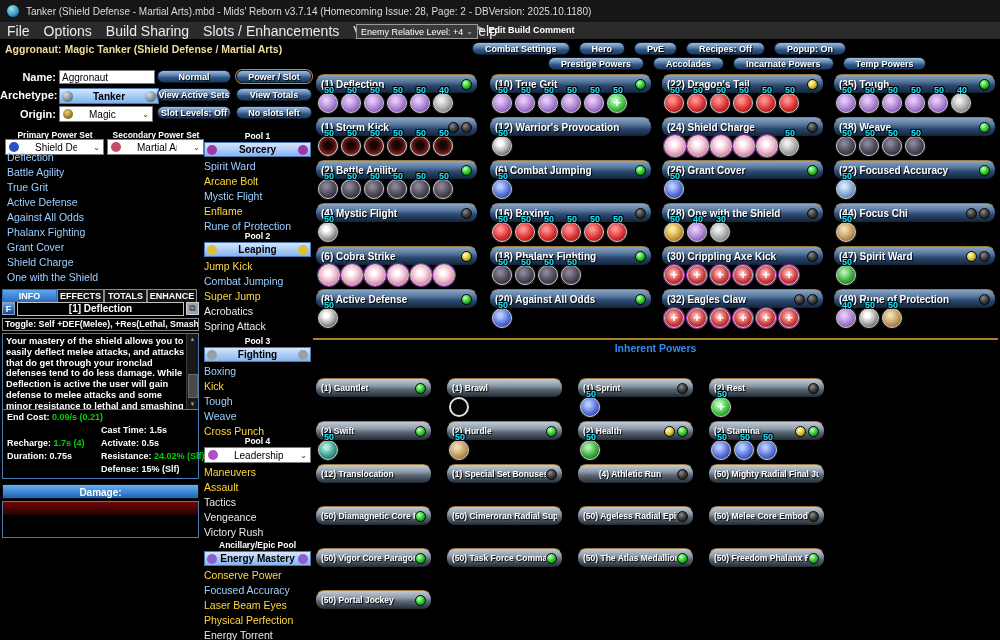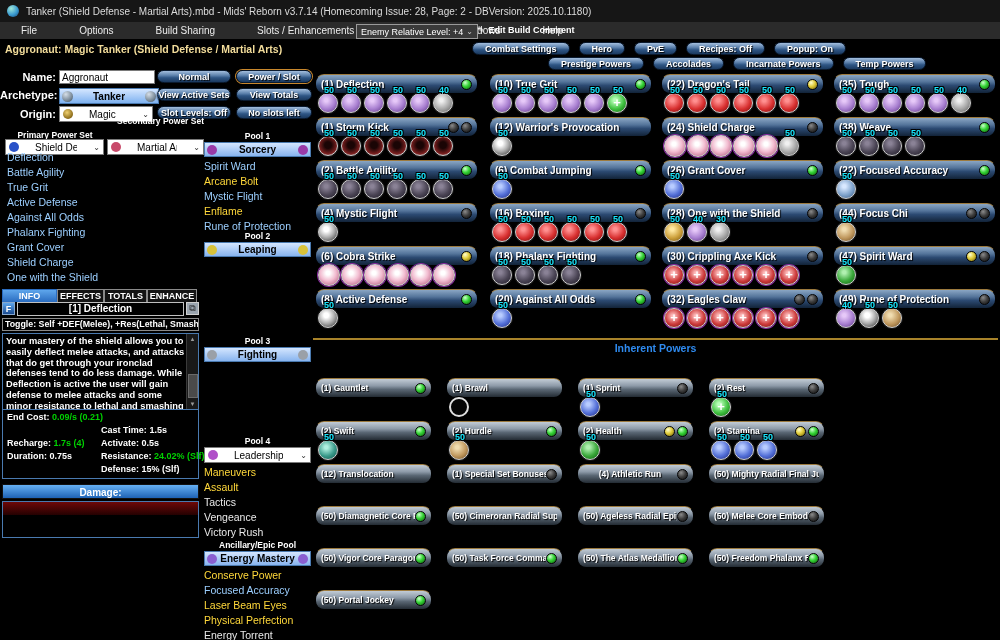--- a/index.html
+++ b/index.html
@@ -3,21 +3,21 @@
 <meta charset="utf-8">
 <style>
   html,body{margin:0;padding:0;background:#000;}
   #app{position:relative;width:1000px;height:640px;background:#000;overflow:hidden;
        font-family:"Liberation Sans","DejaVu Sans",sans-serif;-webkit-font-smoothing:antialiased;}
   
   .titlebar{position:absolute;left:0;top:0;width:1000px;height:22px;background:#161616;display:flex;align-items:center;padding-left:7px;box-sizing:border-box;}
   .globe{width:12px;height:12px;border-radius:50%;background:radial-gradient(circle at 35% 30%,#9fe8d8,#3a9ad0 55%,#15406e);margin-right:7px;flex:none;}
   .title-text{color:#dcdcdc;font-size:10px;white-space:nowrap;}
   .menubar{position:absolute;left:0;top:22px;width:1000px;height:17px;background:#2b2b2b;display:flex;align-items:center;}
-  .menu-item{color:#ececec;font-size:10px;padding:0 21px;cursor:default;}
+  .menu-item{color:#ececec;font-size:14px;padding:0 7px;cursor:default;}
   .enemy-sel{position:absolute;left:356px;top:24px;width:112px;height:13px;background:#3a3a3a;border:1px solid #9a9a9a;color:#fff;font-size:9px;display:flex;align-items:center;justify-content:space-between;padding:0 4px;}
   .enemy-sel .chev{color:#ccc;font-size:8px;margin-left:3px;}
   .edit-comment{position:absolute;left:477px;top:25px;color:#fff;font-size:9px;font-weight:bold;display:flex;gap:4px;align-items:center;}
   
   .charline{position:absolute;left:5px;top:43px;color:#f2dc9a;font-size:10.5px;font-weight:bold;}
   .hdr-row{position:absolute;display:flex;gap:9px;}
   #hdr-row1{left:472px;top:42px;}
   #hdr-row2{left:548px;top:57px;}
   .pill-btn{background:linear-gradient(180deg,#a3bedd 0%,#5d82ad 40%,#2e5584 62%,#1b3a60 100%);
     border:1px solid #0b1b30;border-radius:8px;color:#fff;font-size:9px;font-weight:bold;
@@ -179,21 +179,21 @@
       <div class="set-item c-b">Battle Agility</div>
       <div class="set-item c-b">True Grit</div>
       <div class="set-item c-b">Active Defense</div>
       <div class="set-item c-b">Against All Odds</div>
       <div class="set-item c-b">Phalanx Fighting</div>
       <div class="set-item c-b">Grant Cover</div>
       <div class="set-item c-b">Shield Charge</div>
       <div class="set-item c-b">One with the Shield</div>
     </div>
 
-  <div class="col-hdr" style="left:108px;top:116px;width:96px;text-align:right;">Secondary Power Set</div>
+  <div class="col-hdr" style="left:108px;top:130px;width:96px;">Secondary Power Set</div>
   <div class="wsel" style="position:absolute;left:107px;top:139px;width:97px;">
     <span class="sel-ico" id="secondary-ico" style="background: rgb(200, 74, 106);"></span>
     <span class="sel-label">Martial Arts</span>
     <span class="chev">⌄</span>
   </div>
 
   <div id="pools">
       <div class="pool-block" style="top: 131px;">
         <div class="pool-header">Pool 1</div>
         <div class="pool-bar">
@@ -209,27 +209,41 @@
           <div class="set-item c-b">Rune of Protection</div>
         </div>
       </div>
       <div class="pool-block" style="top: 231px;">
         <div class="pool-header">Pool 2</div>
         <div class="pool-bar">
           <span class="pool-ico" style="background: rgb(216, 194, 58);"></span>
           <span class="pool-name">Leaping</span>
           <span class="pool-ico" style="background: rgb(216, 194, 58);"></span>
         </div>
+        <div class="pool-list">
+          <div class="set-item c-y">Jump Kick</div>
+          <div class="set-item c-b">Combat Jumping</div>
+          <div class="set-item c-y">Super Jump</div>
+          <div class="set-item c-w">Acrobatics</div>
+          <div class="set-item c-w">Spring Attack</div>
+        </div>
       </div>
       <div class="pool-block" style="top: 336px;">
         <div class="pool-header">Pool 3</div>
         <div class="pool-bar">
           <span class="pool-ico" style="background: rgb(154, 160, 168);"></span>
           <span class="pool-name">Fighting</span>
           <span class="pool-ico" style="background: rgb(154, 160, 168);"></span>
+        </div>
+        <div class="pool-list">
+          <div class="set-item c-b">Boxing</div>
+          <div class="set-item c-y">Kick</div>
+          <div class="set-item c-b">Tough</div>
+          <div class="set-item c-b">Weave</div>
+          <div class="set-item c-y">Cross Punch</div>
         </div>
       </div>
       <div class="pool-block" style="top: 436px;">
         <div class="pool-header">Pool 4</div>
         <div class="wsel" style="margin-top: 1px;">
           <span class="sel-ico" style="background: rgb(176, 80, 200);"></span>
           <span class="sel-label">Leadership</span>
           <span class="chev">⌄</span>
         </div>
         <div class="pool-list">

